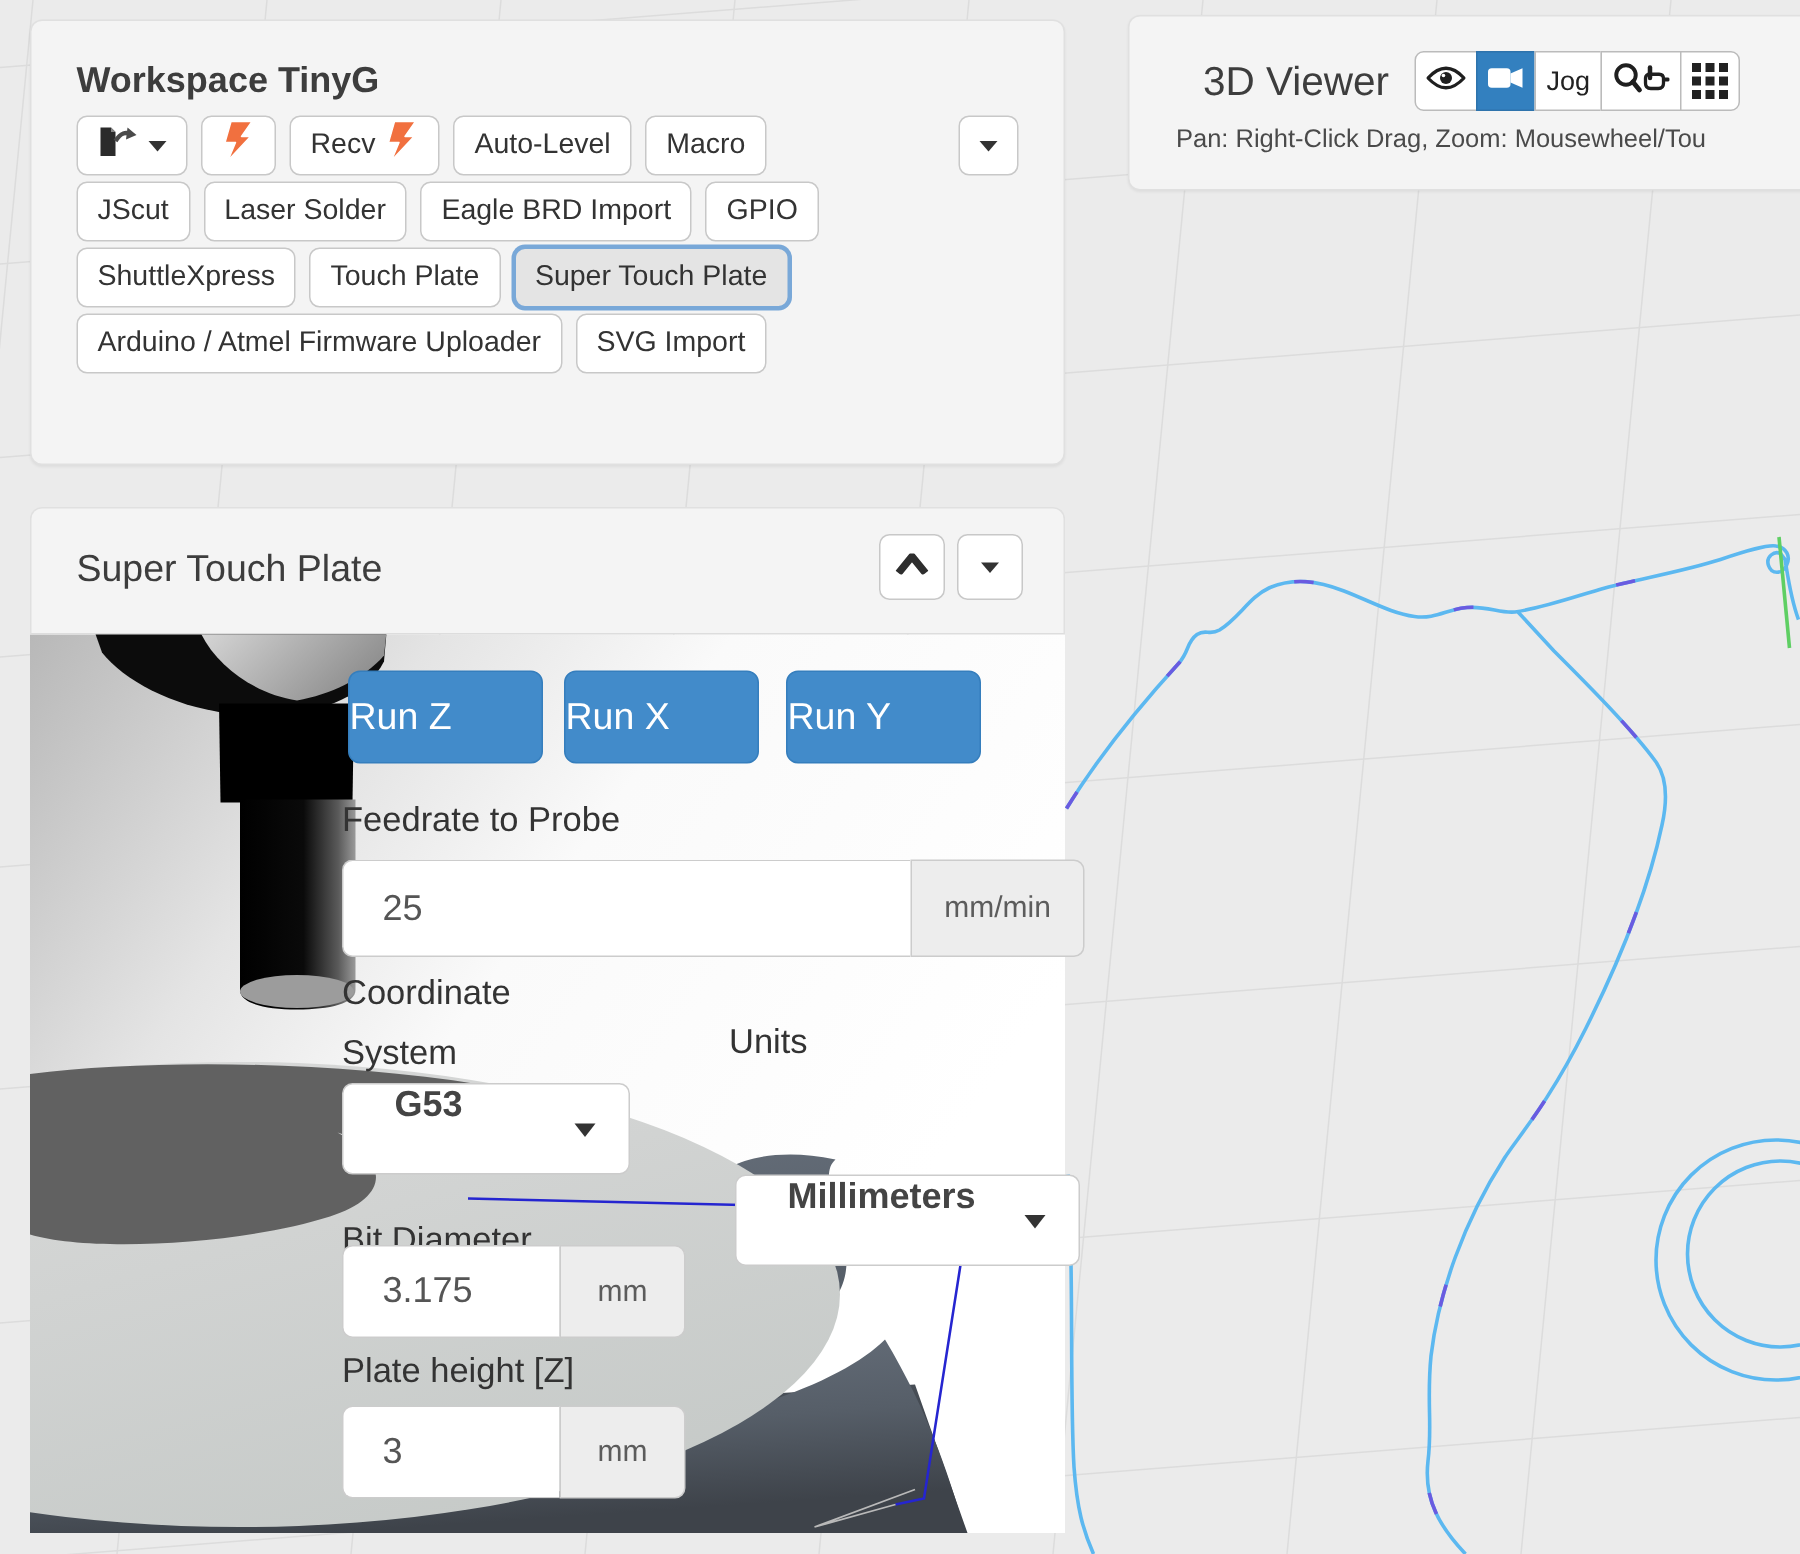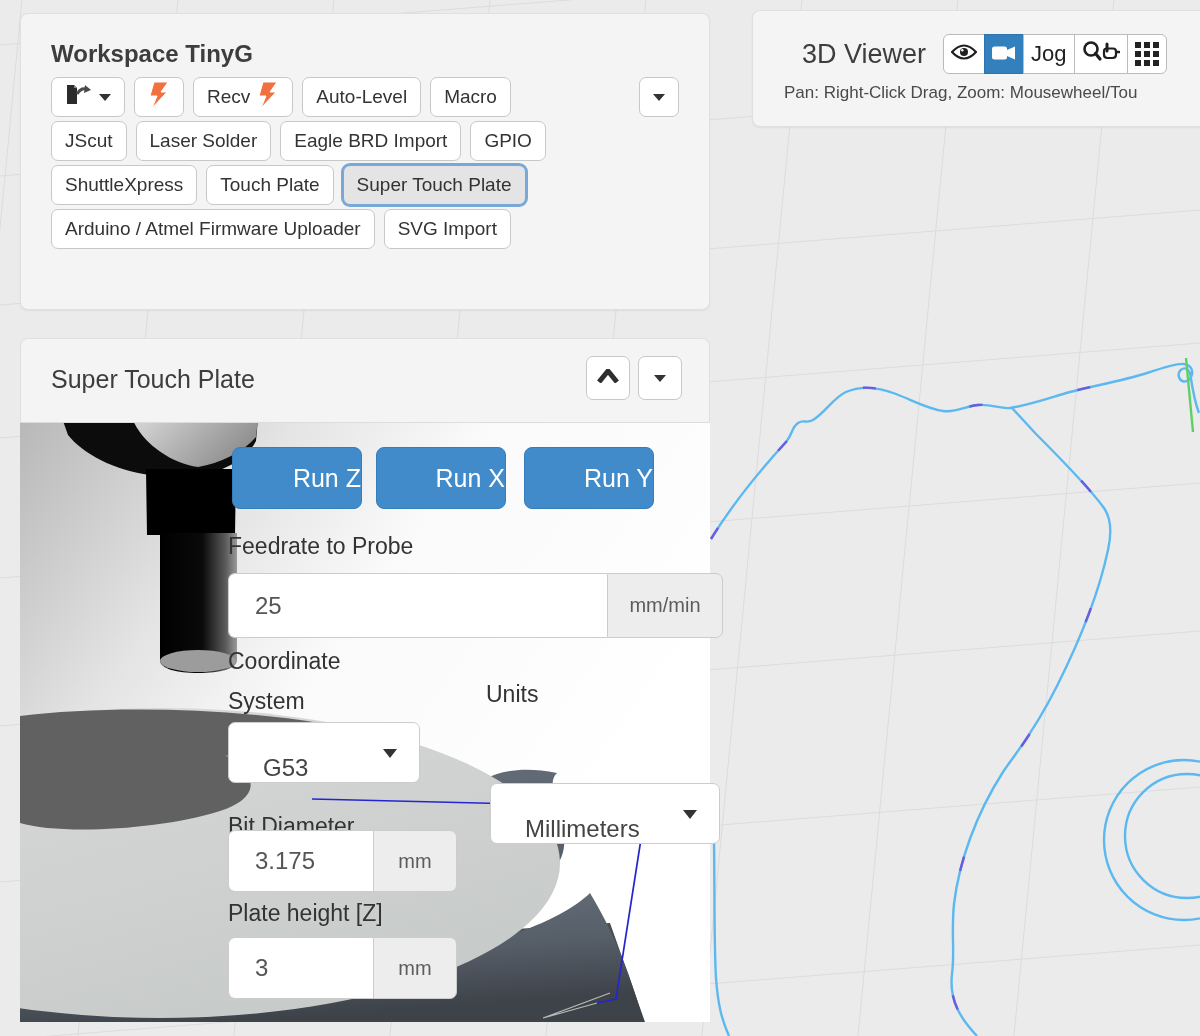--- a/index.html
+++ b/index.html
@@ -38,21 +38,21 @@
   }
   .push-right{margin-left:auto;margin-right:0;}
   
   #viewer{left:752px;top:10px;width:470px;height:117px;padding:0 31px;}
   .viewer-head{display:flex;align-items:center;margin-top:23px;margin-left:18px;}
   .viewer-title{font-size:27px;color:#3d3d3d;margin-right:17px;}
   .tgroup{display:flex;}
   .tbtn{
     height:40px;box-sizing:border-box;background:#fff;border:1px solid #bbb;
     display:flex;align-items:center;justify-content:center;
-    margin-left:-1px;padding:0 7px;font-size:22px;color:#222;cursor:pointer;
+    margin-left:-1px;padding:0 7px;font-size:18px;color:#222;cursor:pointer;
   }
   .tbtn:first-child{border-radius:6px 0 0 6px;margin-left:0;}
   .tbtn:last-child{border-radius:0 6px 6px 0;}
   .tbtn.active{background:#3380bf;border-color:#2e73ac;}
   .viewer-hint{font-size:17px;color:#4a4a4a;margin-top:9px;white-space:nowrap;}
   .gridicon{display:grid;grid-template-columns:repeat(3,6px);grid-gap:3px;}
   .gridicon span{width:6px;height:6px;background:#222;display:block;}
   
   #stp{left:20px;top:338px;width:690px;height:684px;background:transparent;
        border:none;box-shadow:none;border-radius:0;position:absolute;}
@@ -68,39 +68,39 @@
     display:flex;align-items:center;justify-content:center;cursor:pointer;
   }
   .stp-body{
     position:absolute;left:0;top:85px;width:690px;height:599px;overflow:visible;
   }
   #render{position:absolute;left:0;top:0;}
   
   .ctl{position:absolute;}
   .runbtn{
     width:130px;height:62px;border-radius:8px;background:#428bca;border:1px solid #357ebd;
-    color:#fff;font-size:25px;display:flex;align-items:center;justify-content:flex-end;
+    color:#fff;font-size:25px;display:flex;align-items:center;justify-content:flex-start;
     cursor:pointer;box-sizing:border-box;font-family:inherit;
   }
   .flabel{font-size:23px;color:#333;}
   .igroup{display:flex;}
   .tinput{
     height:65px;box-sizing:border-box;border:1px solid #ccc;border-right:none;
     border-radius:7px 0 0 7px;background:#fff;font-size:24px;color:#555;
     padding:0 10px 0 26px;font-family:inherit;outline:none;
   }
   .iaddon{
     height:65px;box-sizing:border-box;border:1px solid #ccc;border-radius:0 7px 7px 0;
     background:#ededed;color:#5c5c5c;font-size:20px;display:flex;align-items:center;
     justify-content:center;
   }
   .selbox{
     height:61px;box-sizing:border-box;border:1px solid #ccc;border-radius:7px;
-    background:#fff;font-size:24px;color:#444;display:flex;align-items:flex-end;
-    padding-left:34px;position:relative;cursor:pointer;
+    background:#fff;font-size:24px;color:#444;display:flex;align-items:flex-start;
+    padding-left:34px;position:relative;cursor:pointer;font-weight:bold;
   }
   .selbox .sel-caret{
     position:absolute;right:22px;top:26px;width:0;height:0;
     border-left:7px solid transparent;border-right:7px solid transparent;
     border-top:9px solid #333;
   }
 </style>
 </head>
 <body>
 

